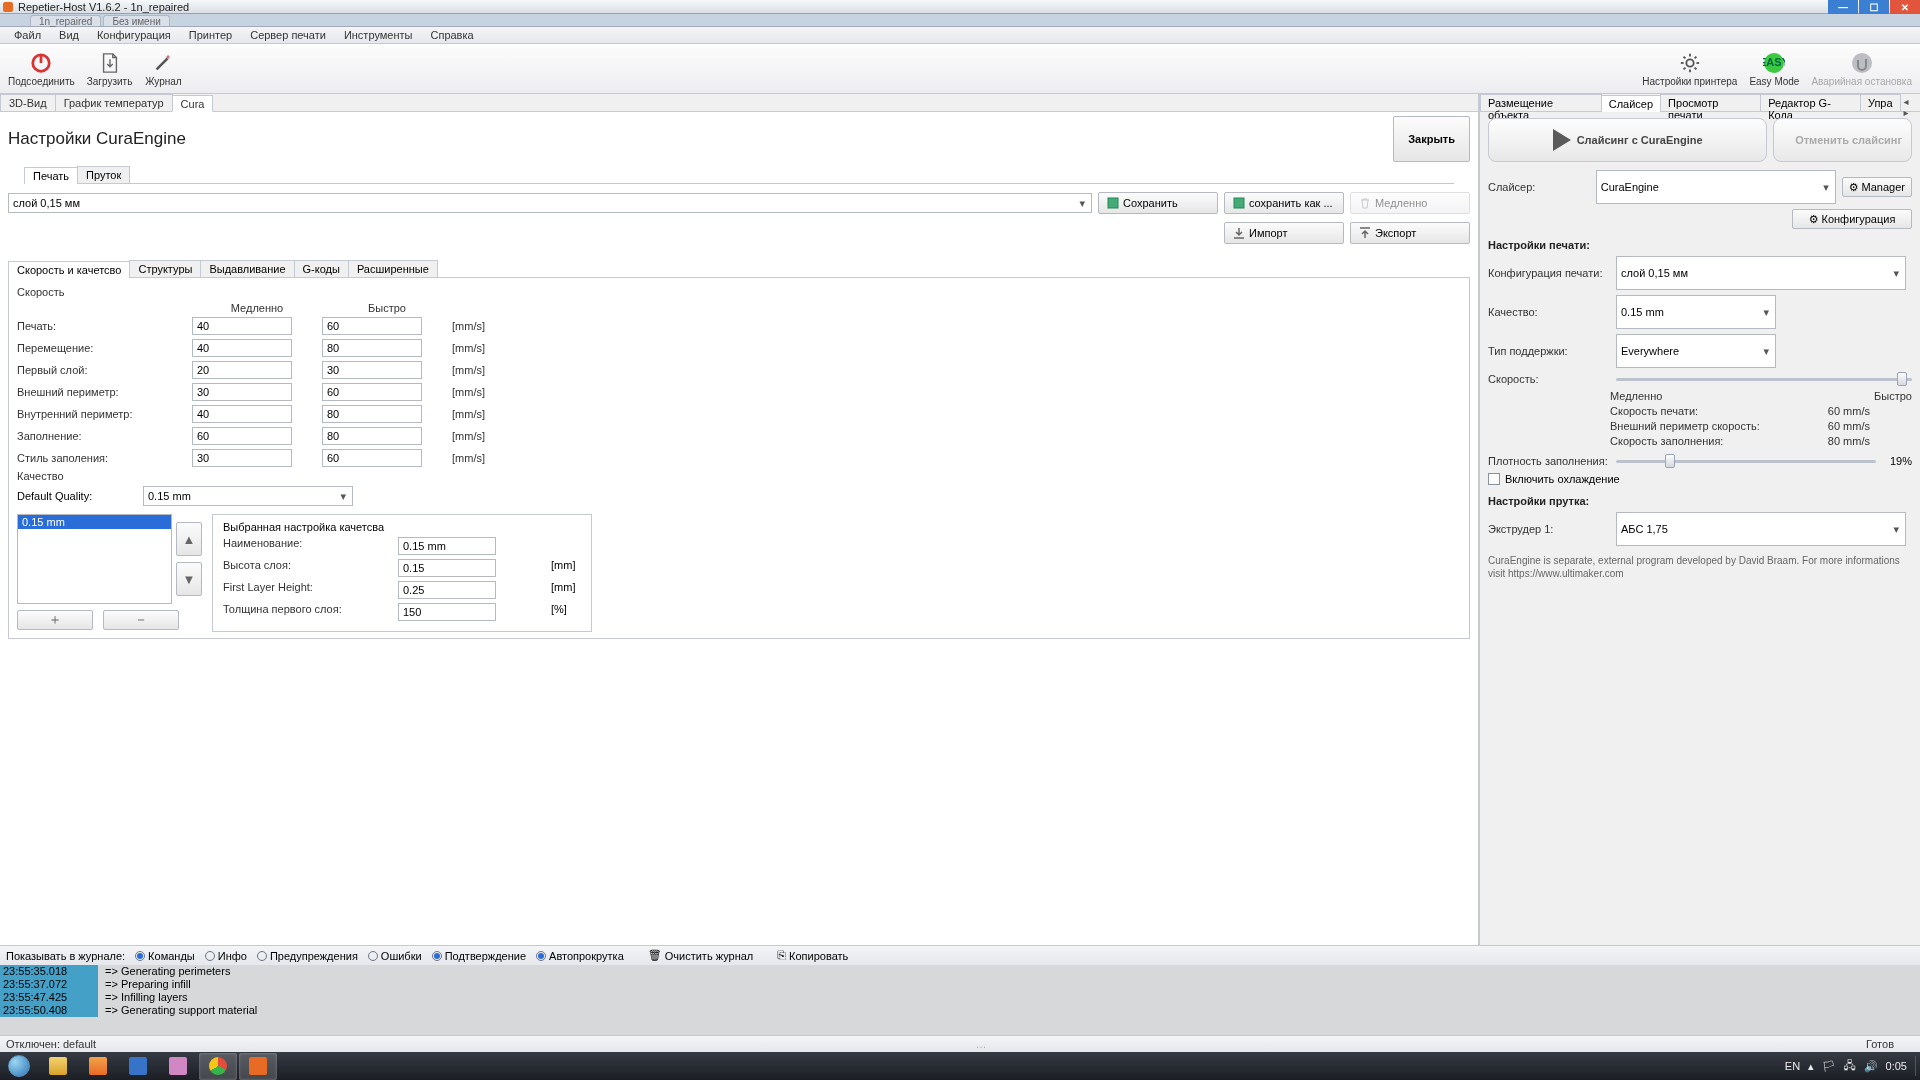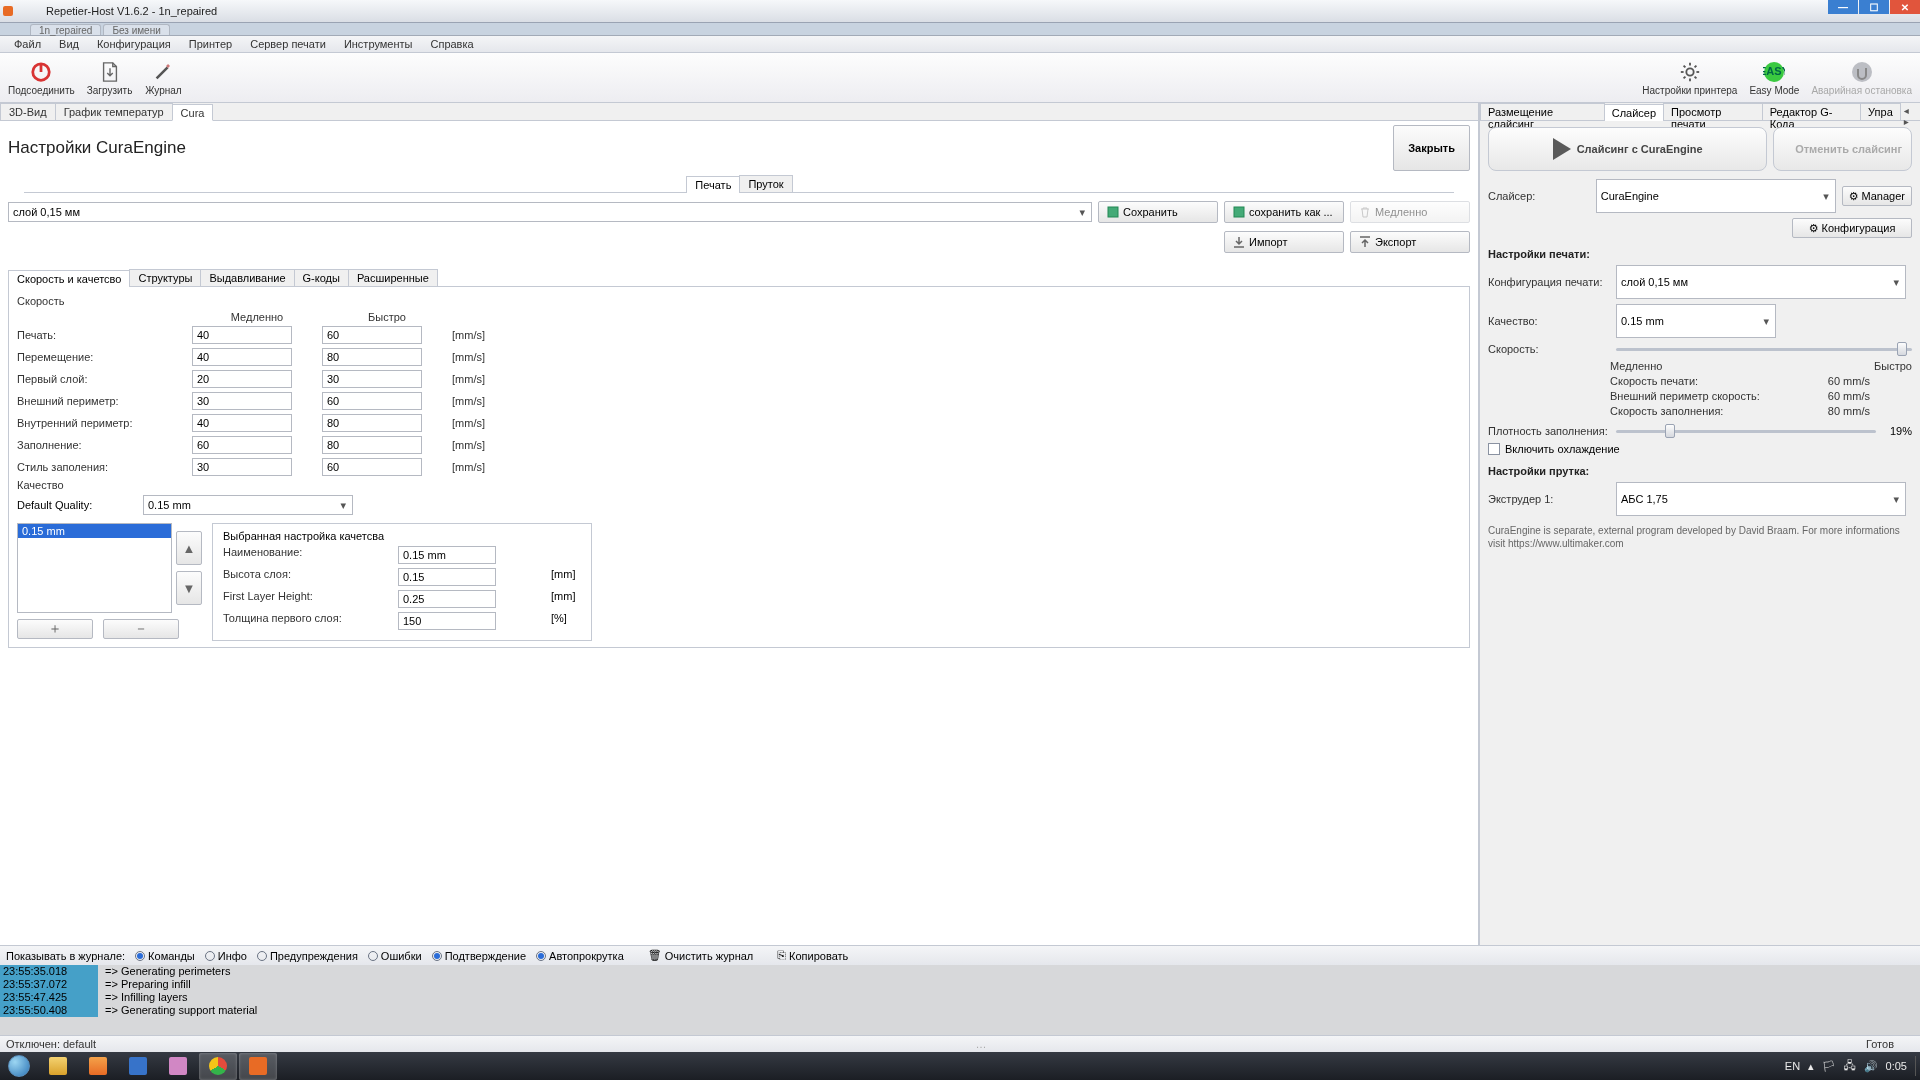--- a/index.html
+++ b/index.html
@@ -1,19 +1,19 @@
 <!DOCTYPE html>
 <html><head>
   <meta charset="utf-8">
   <style>
     * { box-sizing: border-box; margin: 0; padding: 0; font-family: "Segoe UI", Tahoma, sans-serif; font-size: 11px; }
     body { background: #efeff2; overflow: hidden; width: 1920px; height: 1080px; }
     .window-frame { display: flex; flex-direction: column; height: 100%; }
     
-    .title-bar { height: 23px; background: linear-gradient(#f6f8fa,#dadee5); display: flex; align-items: center; border-bottom: 1px solid #9aa3b3; padding-left: 3px; position: relative; gap: 28px; }
+    .title-bar { height: 14px; background: linear-gradient(#f6f8fa,#dadee5); display: flex; align-items: center; border-bottom: 1px solid #9aa3b3; padding-left: 3px; position: relative; }
     .title-bar .app-icon { width: 10px; height: 10px; background: #e86b25; border-radius: 2px; margin-right: 5px; }
     .title-text { color: #222; font-size: 11px; }
     .title-controls { position: absolute; right: 0; top: 0; display: flex; }
     .title-controls .tc { width: 30px; height: 14px; display: flex; align-items: center; justify-content: center; color: #fff; font-size: 10px; font-weight: bold; }
     .tc.min { background: #3a7fd1; }
     .tc.max { background: #3a7fd1; margin-left: 1px; }
     .tc.close { background: #e1553c; margin-left: 1px; }
     
     .bg-tabs { height: 13px; background: #c8d3e0; display: flex; align-items: flex-end; padding-left: 30px; gap: 2px; border-bottom: 1px solid #a2aab7; }
     .bg-tab { background: #d9e0ea; border: 1px solid #b0b7c2; border-bottom: none; border-radius: 3px 3px 0 0; padding: 0 8px; font-size: 10px; color: #666; height: 11px; line-height: 11px; }
@@ -32,21 +32,21 @@
     .right-panel { width: 440px; background: #f0f0f0; display: flex; flex-direction: column; }
     
     .left-tabs { display: flex; height: 18px; background: #f0f0f0; border-bottom: 1px solid #c4c9d3; }
     .ltab { padding: 2px 8px; border: 1px solid #c4c9d3; border-bottom: none; background: #f0f0f0; font-size: 11px; color: #333; margin-right: -1px; cursor: pointer; }
     .ltab.active { background: #fff; border-bottom: 1px solid #fff; position: relative; top: 1px; }
     
     .cura-header { display: flex; align-items: center; justify-content: space-between; padding: 4px 8px; }
     .cura-header h2 { font-size: 17px; font-weight: normal; color: #222; }
     .close-btn { padding: 16px 14px; font-size: 11px; background: linear-gradient(#fcfcfc,#e6e6e6); border: 1px solid #b5b9c2; border-radius: 2px; cursor: pointer; font-weight: bold; }
     
-    .sub-tabs { display: flex; margin: 0 24px; border-bottom: 1px solid #c4c9d3; justify-content: center; }
+    .sub-tabs { display: flex; margin: 0 24px; border-bottom: 1px solid #c4c9d3; }
     .stab { padding: 2px 8px; border: 1px solid #c4c9d3; background: #f0f0f0; font-size: 11px; margin-right: -1px; cursor: pointer; border-bottom: none; }
     .stab.active { background: #fff; position: relative; top: 1px; }
     
     .profile-row { display: flex; align-items: center; gap: 6px; margin: 8px; }
     .profile-select { flex: 1; height: 20px; border: 1px solid #b5b9c2; background: #fff; padding: 0 4px; font-size: 11px; display: flex; align-items: center; position: relative; }
     .profile-select::after { content: '▾'; position: absolute; right: 6px; color: #555; }
     .btn-group { display: flex; gap: 6px; }
     .std-btn { display: flex; align-items: center; gap: 4px; padding: 2px 8px; height: 22px; min-width: 120px; background: linear-gradient(#fcfcfc,#e6e6e6); border: 1px solid #b5b9c2; border-radius: 2px; font-size: 11px; cursor: pointer; }
     .std-btn .bicon { width: 12px; height: 12px; }
     .profile-row2 { display: flex; justify-content: flex-end; gap: 6px; margin: 0 8px 8px; }
@@ -410,21 +410,21 @@
               <input class="val" value="150" style="">
               <span class="unit2">[%]</span>
             </div>
           </div>
         </div>
       </div>
     </div>
 
     <div class="right-panel">
       <div class="right-tabs">
-        <div class="rtab">Размещение слайсинг</div>
+        <div class="rtab">Размещение объекта</div>
         <div class="rtab active">Слайсер</div>
         <div class="rtab">Просмотр печати</div>
         <div class="rtab">Редактор G-Кода</div>
         <div class="rtab">Упра</div>
         <div style="margin-left:auto;padding:2px 4px;font-size:10px;color:#555">◂ ▸</div>
       </div>
 
       <div class="rp-body">
         <div class="big-buttons">
           <div class="big-btn">
@@ -458,20 +458,26 @@
         <div class="rp-row">
           <span class="lbl">Конфигурация печати:</span>
           <div class="rp-select wide" style="width:290px">
             <span>слой 0,15 мм</span>
           </div>
         </div>
         <div class="rp-row">
           <span class="lbl">Качество:</span>
           <div class="rp-select narrow">
             <span>0.15 mm</span>
+          </div>
+        </div>
+        <div class="rp-row">
+          <span class="lbl">Тип поддержки:</span>
+          <div class="rp-select narrow">
+            <span>Everywhere</span>
           </div>
         </div>
 
         <div class="rp-row">
           <span class="lbl">Скорость:</span>
           <div class="slider-wrap" style="flex:1">
             <div class="slider-track">
               <div class="slider-thumb" style="left:95%"></div>
             </div>
           </div>

